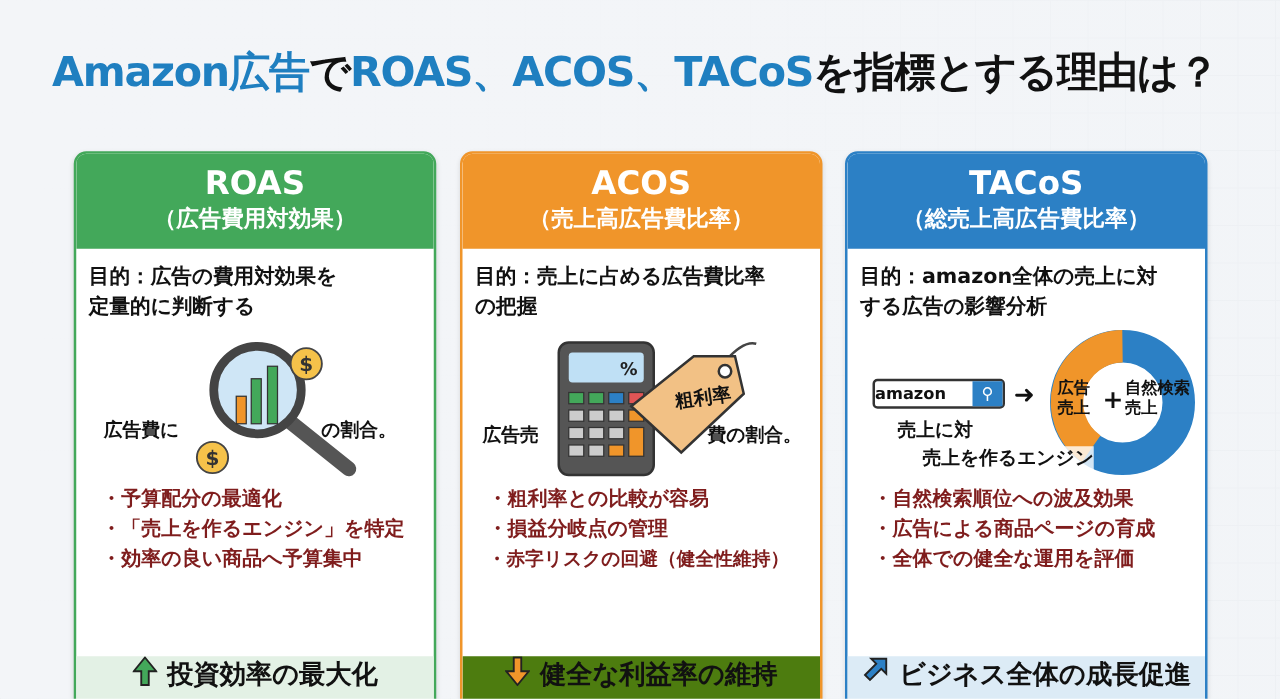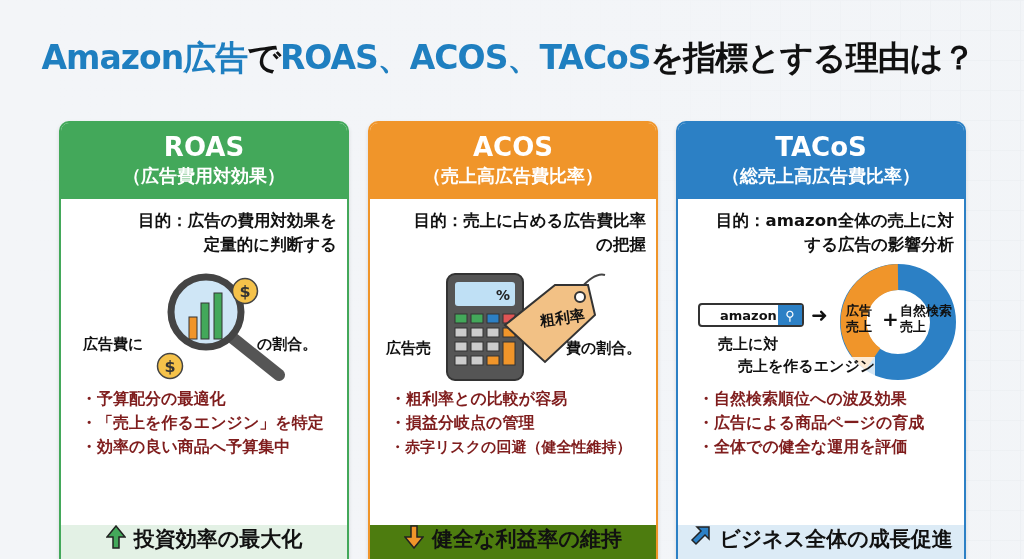--- a/index.html
+++ b/index.html
@@ -5,21 +5,21 @@
 *{box-sizing:border-box;margin:0;padding:0}
 body{width:1024px;height:559px;overflow:hidden;background:#f1f4f7;font-family:"DejaVu Sans","Liberation Sans",sans-serif;position:relative;
 background-image:linear-gradient(#e6eaee 1px,transparent 1px),linear-gradient(90deg,#e6eaee 1px,transparent 1px);background-size:30px 30px;background-position:0 0}
 .bgfade{position:absolute;inset:0;background:linear-gradient(90deg,#f3f5f8 0%,rgba(243,245,248,.92) 60%,rgba(243,245,248,.55) 100%);pointer-events:none}
 .title{position:absolute;top:36px;left:0;width:1016px;text-align:center;font-size:33px;font-weight:bold;letter-spacing:-1px;color:#111;white-space:nowrap}
 .title .b{color:#1f7fc0}
 .card{position:absolute;top:121px;width:290px;height:468px;border-radius:10px;overflow:hidden;background:#fff;border:2px solid;box-shadow:0 2px 4px rgba(0,0,0,.12)}
 .head{height:76px;color:#fff;text-align:center;padding-top:9px}
 .head .n{font-size:26px;font-weight:bold;line-height:30px}
 .head .s{font-size:18px;font-weight:bold;line-height:28px}
-.purpose{text-align:right;font-size:16.5px;font-weight:bold;line-height:24px;color:#111;padding:10px 10px 0}
+.purpose{text-align:left;font-size:16.5px;font-weight:bold;line-height:24px;color:#111;padding:10px 10px 0}
 .illus{position:relative;height:130px}
 .bul{padding-left:20px;font-size:16px;font-weight:bold;line-height:24px;color:#7f1d1d}
 .foot{position:absolute;left:0;right:0;bottom:0;height:62px;display:flex;align-items:flex-start;justify-content:center;gap:8px;font-size:21px;font-weight:bold;color:#111}
 .lbl{position:absolute;font-size:15px;font-weight:bold;color:#111;white-space:nowrap}
 </style>
 </head>
 <body>
 
 <div class="bgfade"></div>
 
@@ -130,21 +130,21 @@
   <div class="purpose">
       <div>目的：amazon全体の売上に対</div>
       <div>する広告の影響分析</div>
     </div>
   <div class="illus">
     <svg width="120" height="120" style="position:absolute;left:160px;top:5px" viewBox="0 0 120 120">
       <circle cx="60" cy="60" r="45" fill="none" stroke="#2c80c5" stroke-width="26"></circle>
       <path d="M60 15 A45 45 0 0 0 35 97" fill="none" stroke="#f0952a" stroke-width="26"></path>
     </svg>
     <div style="position:absolute;left:20px;top:46px;width:106px;height:24px;border:2px solid #333;border-radius:4px;background:#fff;display:flex;align-items:center">
-      <span style="flex:1;font-size:13px;font-weight:bold;padding-left:20px;color:#111">amazon</span>
+      <span style="flex:1;font-size:13px;font-weight:bold;padding-left:0;color:#111">amazon</span>
       <span style="width:24px;height:20px;background:#2c80c5;color:#fff;display:flex;align-items:center;justify-content:center;font-size:13px">⚲</span>
     </div>
     <span style="position:absolute;left:133px;top:46px;font-size:20px;font-weight:bold;color:#111">➜</span>
     <span class="lbl" style="left:168px;top:46px;font-size:13px;line-height:16px;white-space:pre">広告
 売上</span>
     <span class="lbl" style="left:204px;top:50px;font-size:20px">+</span>
     <span class="lbl" style="left:222px;top:46px;font-size:13px;line-height:16px;white-space:pre;">自然検索
 売上</span>
     <span class="lbl" style="left:40px;top:78px">売上に対</span>
     <span class="lbl" style="left:60px;top:100px;background:rgba(255,255,255,.8)">売上を作るエンジン</span>

